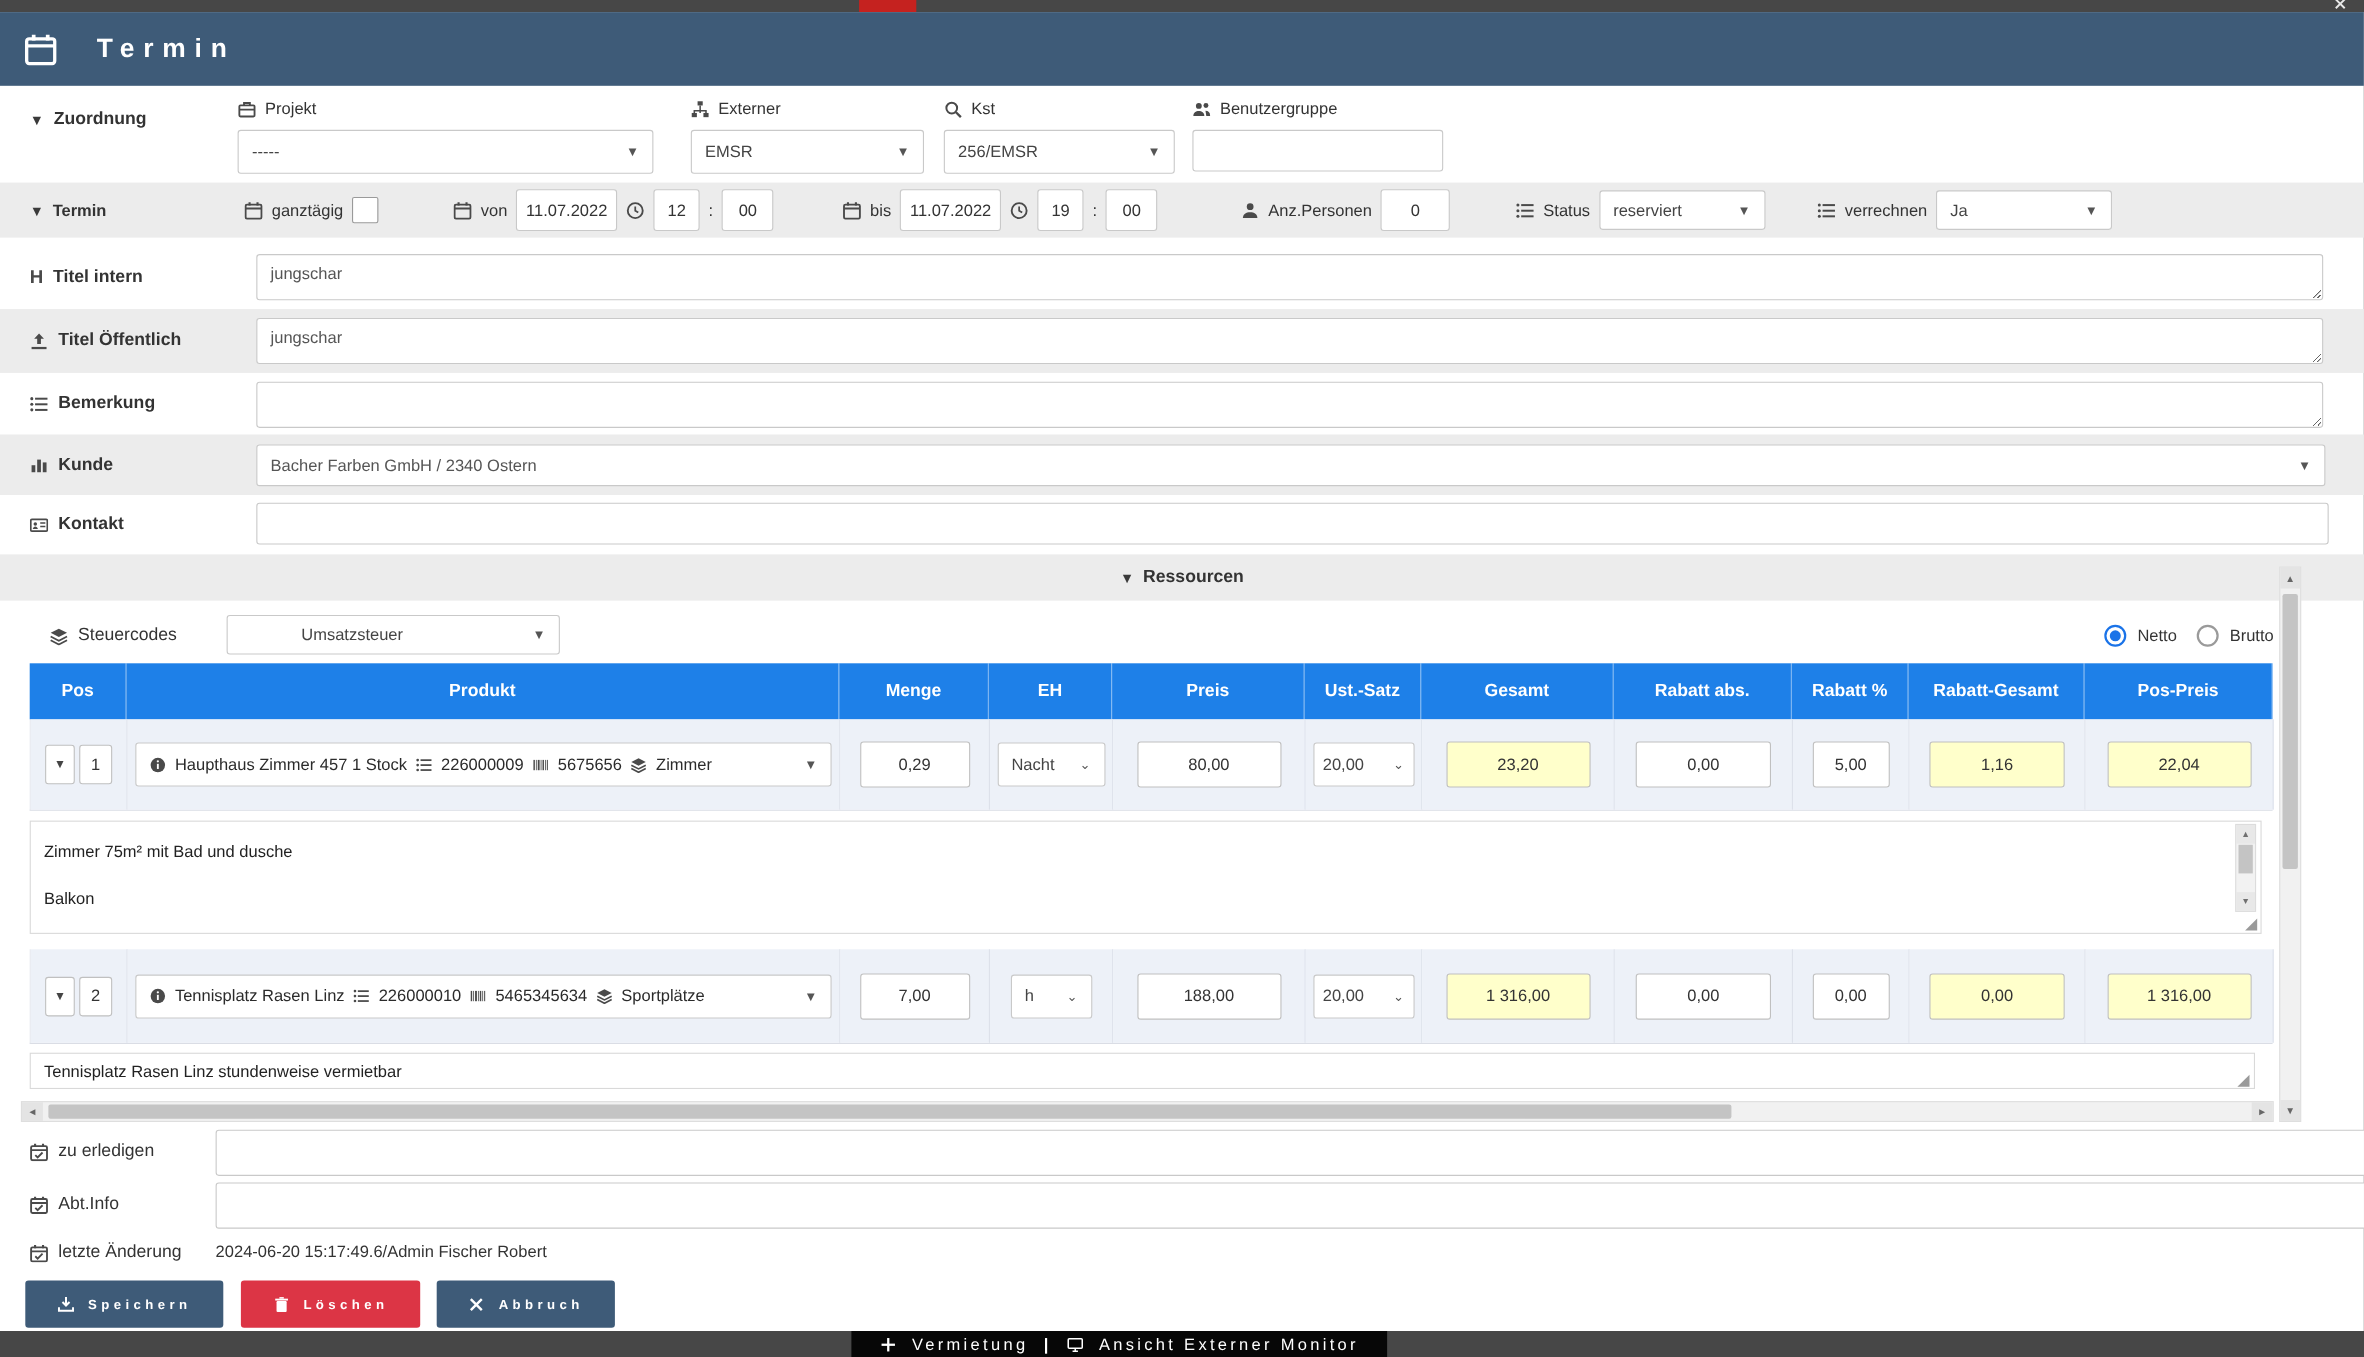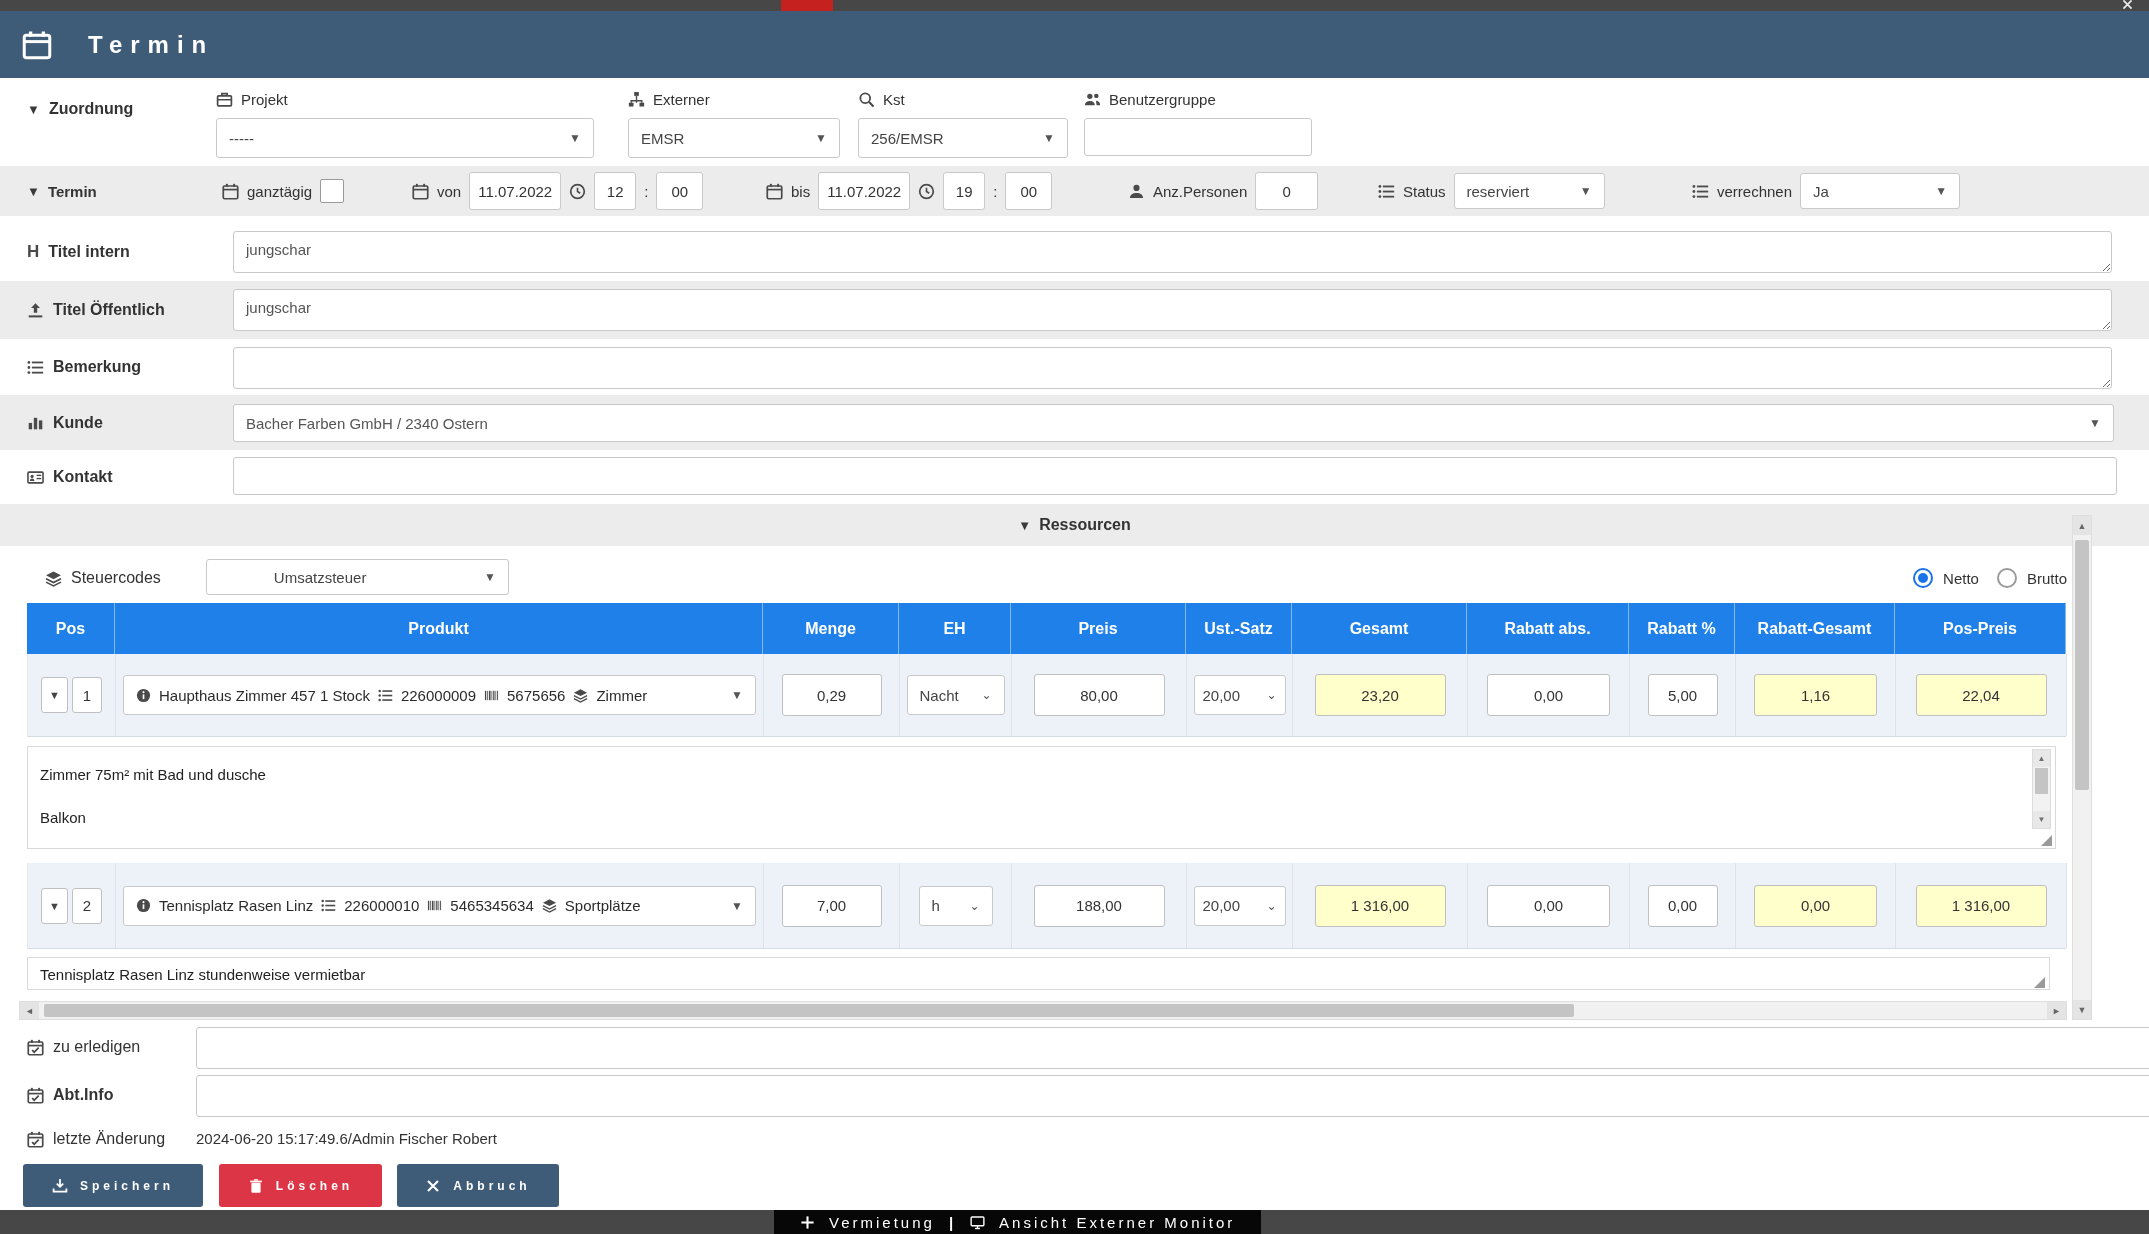--- a/index.html
+++ b/index.html
@@ -346,21 +346,21 @@
       <div class="tb-item" style="left:1378px;">
         <svg class="ic">
             <use href="#i-list"></use>
           </svg>
         <span>Status</span>
         <div class="select" style="width:151px;height:36px;">
           <span>reserviert</span>
           <span class="sel-caret">▼</span>
         </div>
       </div>
-      <div class="tb-item" style="left:1692px;align-items:center;">
+      <div class="tb-item" style="left:1652px;align-items:center;">
         <svg class="ic">
             <use href="#i-list"></use>
           </svg>
         <span>verrechnen</span>
         <div class="select" style="width:160px;height:36px;">
           <span>Ja</span>
           <span class="sel-caret">▼</span>
         </div>
       </div>
     </div>
@@ -615,21 +615,21 @@
         <span style="font-weight:normal;">zu erledigen</span>
       </div>
       <textarea class="tin foot-ta" style=""></textarea>
     </div>
 
     <div class="row" style="top:1062px;height:44px;">
       <div class="field-label">
         <svg class="ic">
             <use href="#i-calcheck"></use>
           </svg>
-        <span style="font-weight:bold;">Abt.Info</span>
+        <span style="font-weight:normal;">Abt.Info</span>
       </div>
       <textarea class="tin foot-ta" style=""></textarea>
     </div>
 
     <div class="row" style="top:1113px;height:30px;">
       <div class="field-label">
         <svg class="ic">
             <use href="#i-calcheck"></use>
           </svg>
         <span style="font-weight:normal;">letzte Änderung</span>

